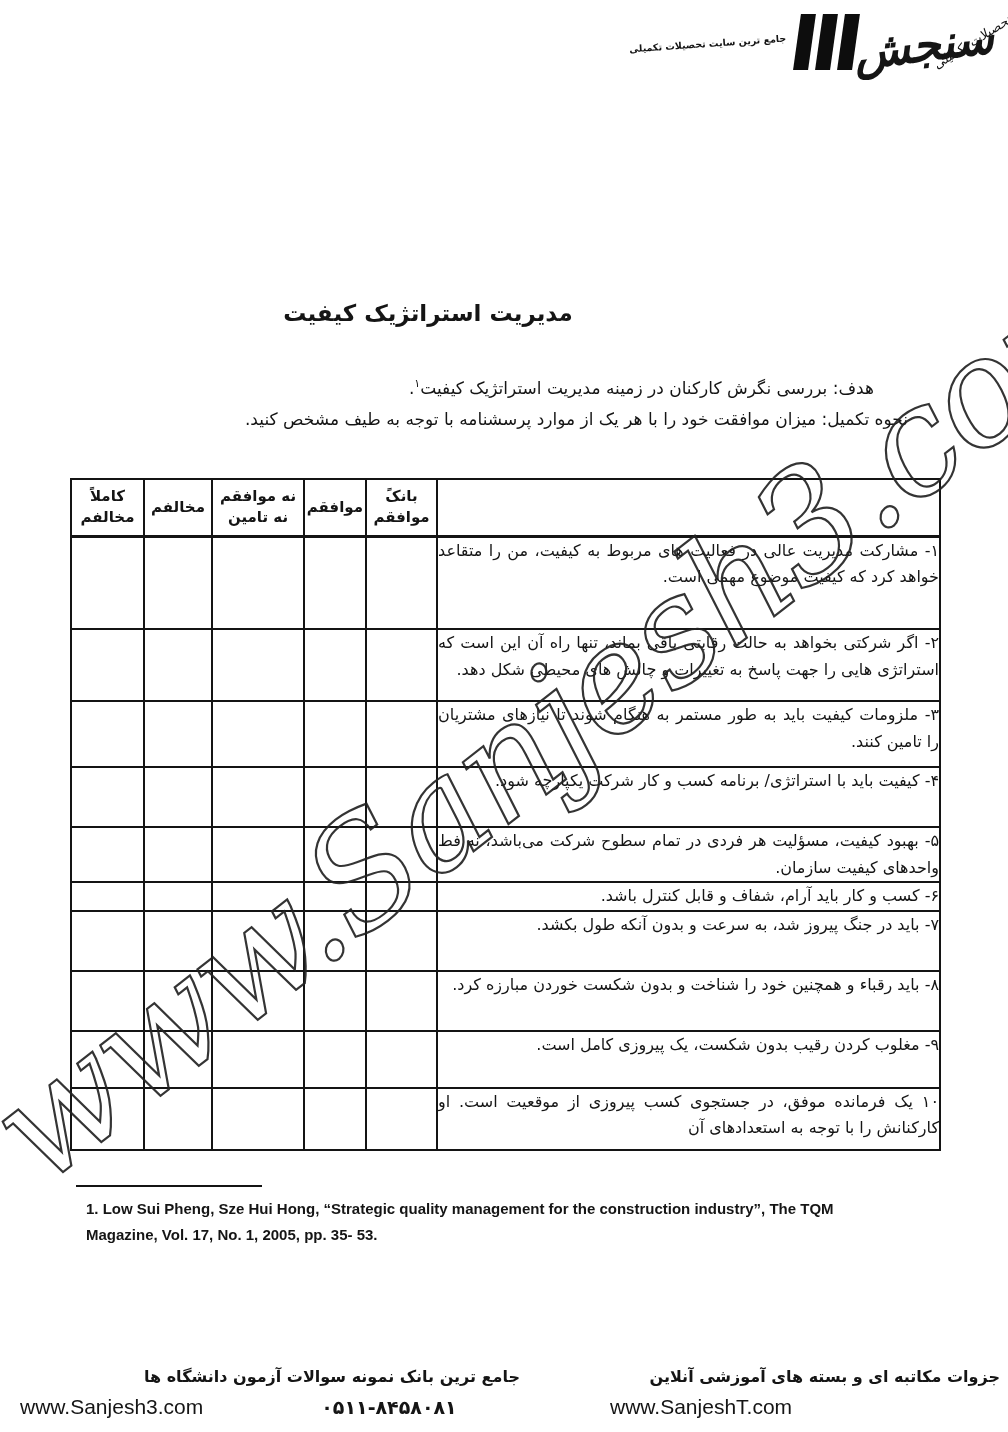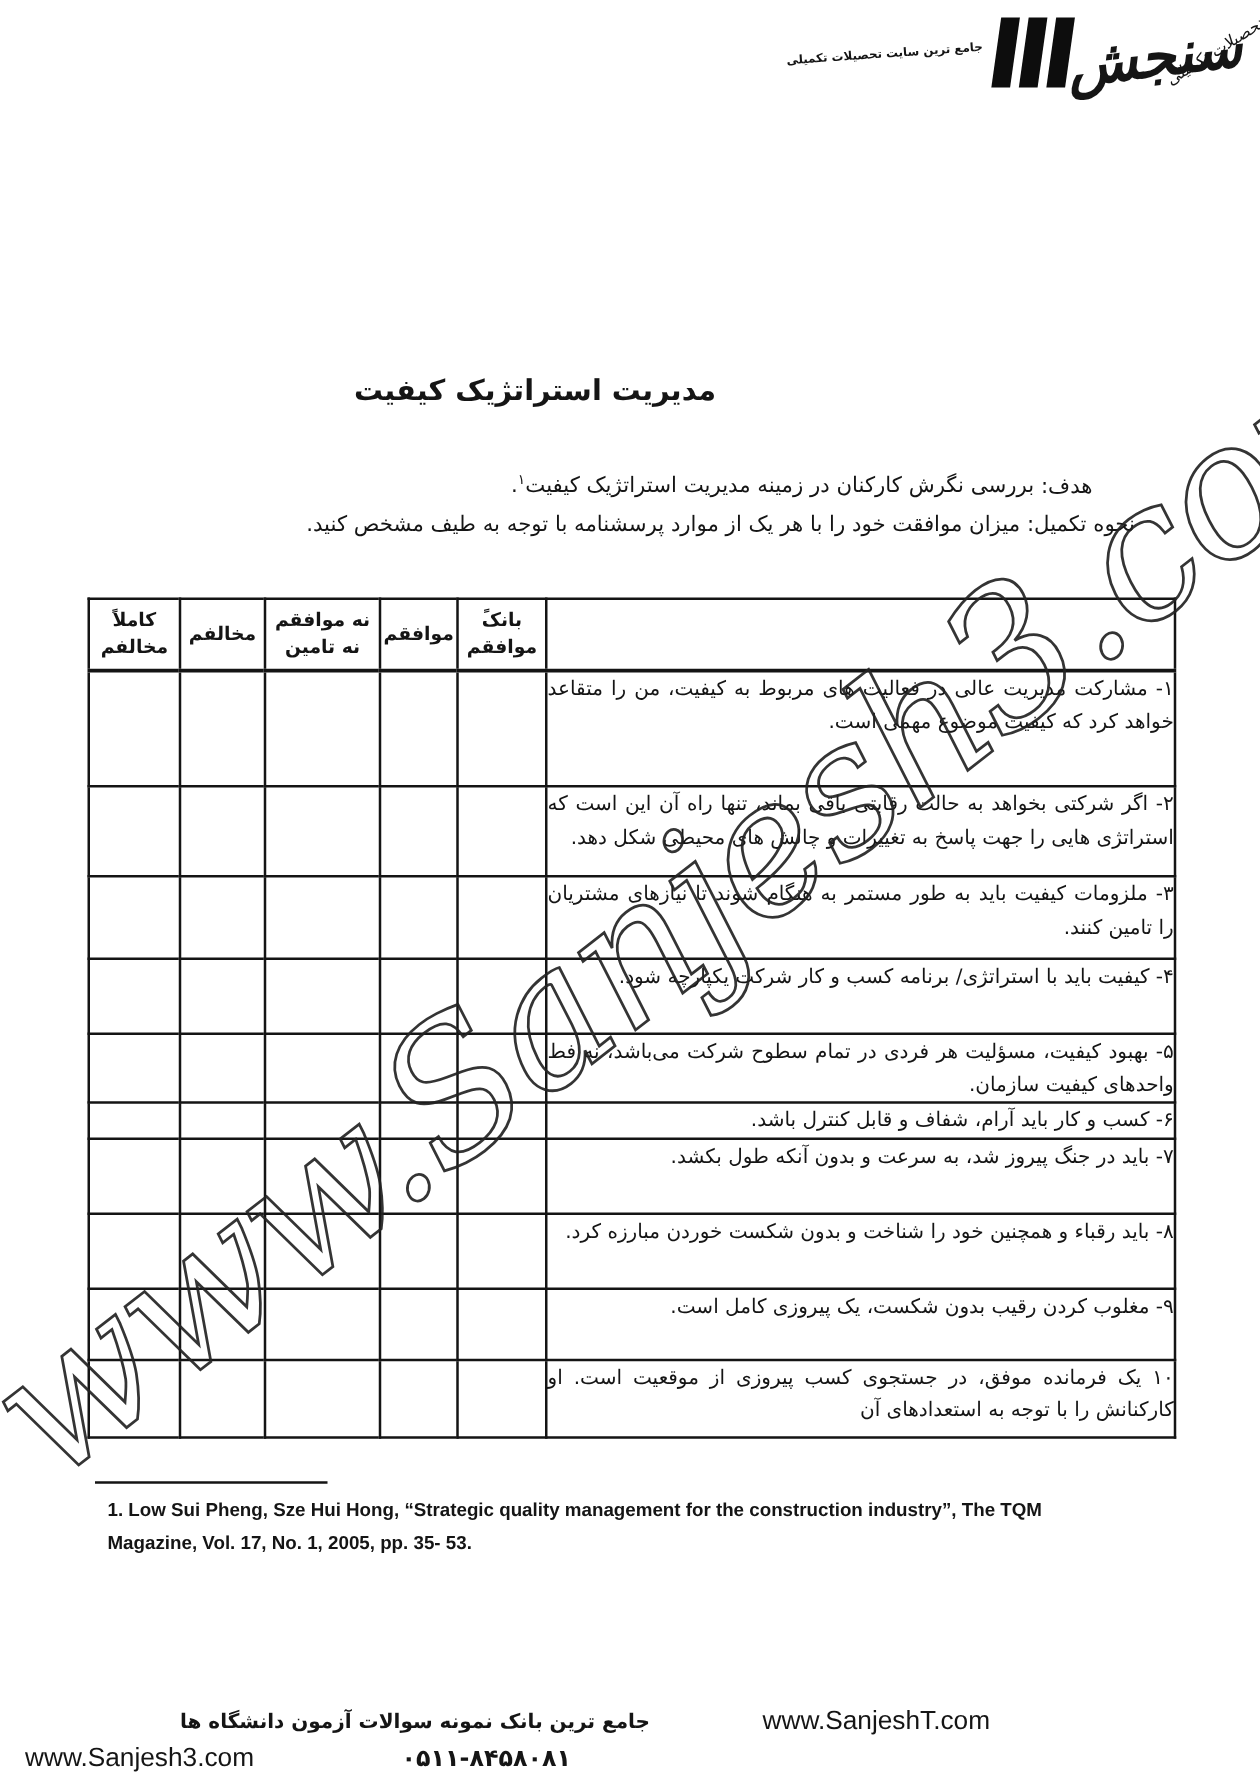--- a/index.html
+++ b/index.html
@@ -241,20 +241,21 @@
     </tbody>
   </table>
 
   <div class="footnote-rule"></div>
   <div class="footnote">
     <div>1. Low Sui Pheng, Sze Hui Hong, “Strategic quality management for the construction industry”, The TQM</div>
     <div>Magazine, Vol. 17, No. 1, 2005, pp. 35- 53.</div>
   </div>
 
   <div class="footer-right">
+    <div class="footer-title">جزوات مکاتبه ای و بسته های آموزشی آنلاین</div>
     <div class="footer-url">www.SanjeshT.com</div>
   </div>
   <div class="footer-left">
     <div class="footer-title">جامع ترین بانک نمونه سوالات آزمون دانشگاه ها</div>
     <div class="footer-left-row2">
       <div class="footer-url">www.Sanjesh3.com</div>
       <div class="footer-phone">۰۵۱۱-۸۴۵۸۰۸۱</div>
     </div>
   </div>
 

